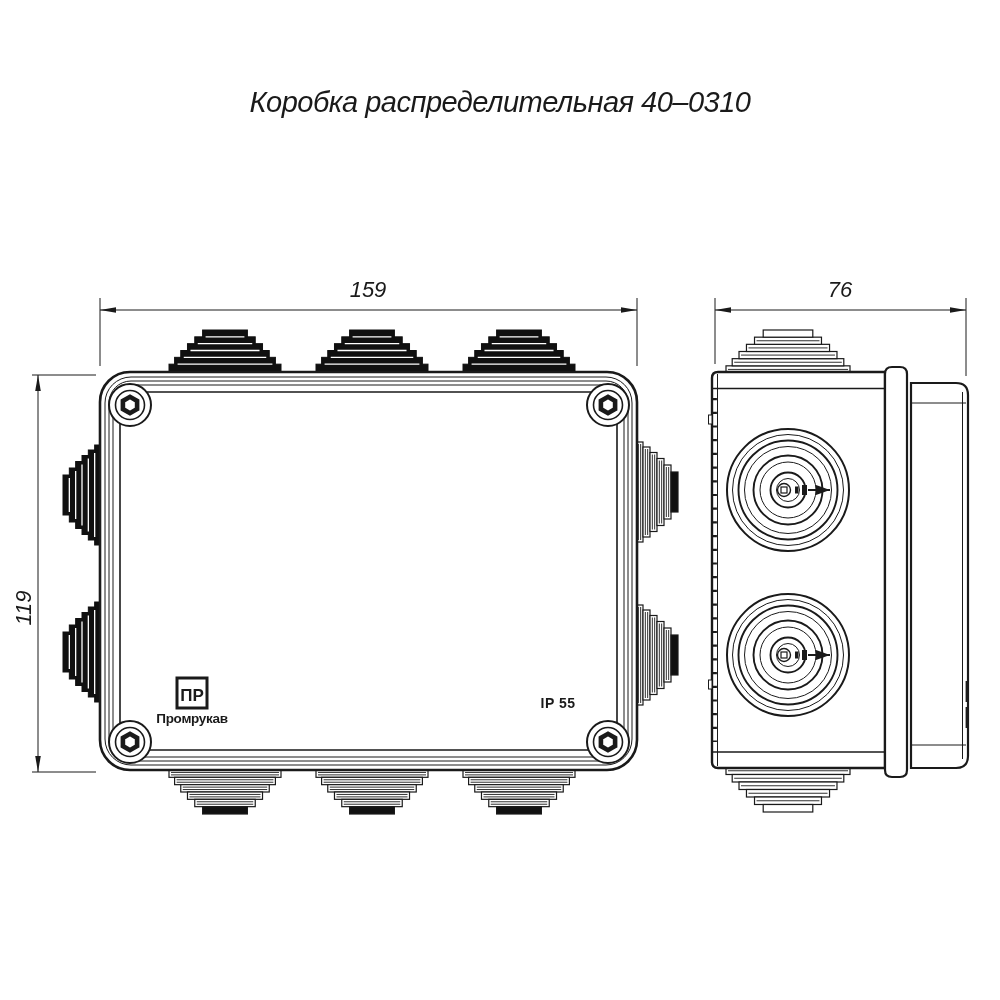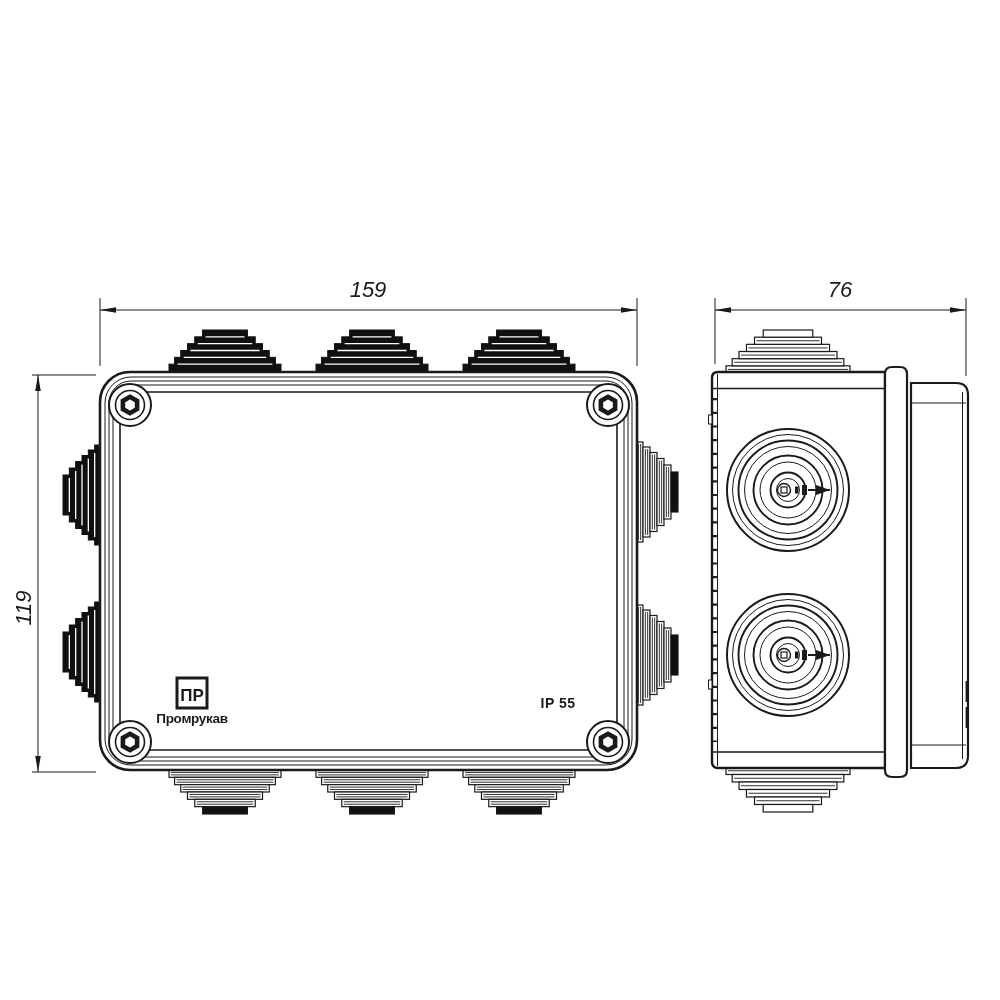--- a/index.html
+++ b/index.html
@@ -11,20 +11,21 @@
   .dim-label{font-style:italic;font-size:22px;}
   .brand-logo-text{font-weight:bold;font-size:17px;}
   .brand-name-text{font-weight:bold;font-size:13.5px;letter-spacing:-0.3px;}
   .ip-text{font-weight:bold;font-size:14px;letter-spacing:0.5px;}
 </style>
 </head>
 <body>
 
 <div class="canvas">
 
+  <div class="drawing-title">Коробка распределительная 40–0310</div>
 
   <svg id="dwg" width="1000" height="1000" viewBox="0 0 1000 1000">
 
     <g id="glands">
         <g>
           <rect x="169" y="364.1666666666667" width="112" height="6.833333333333333" fill="#101010" stroke="#101010"></rect>
           <rect x="174.6" y="357.3333333333333" width="100.8" height="6.833333333333333" fill="#101010" stroke="#101010"></rect>
           <rect x="180.76" y="350.5" width="88.48" height="6.833333333333333" fill="#101010" stroke="#101010"></rect>
           <rect x="187.48" y="343.6666666666667" width="75.04" height="6.833333333333333" fill="#101010" stroke="#101010"></rect>
           <rect x="194.76" y="336.8333333333333" width="60.480000000000004" height="6.833333333333333" fill="#101010" stroke="#101010"></rect>

